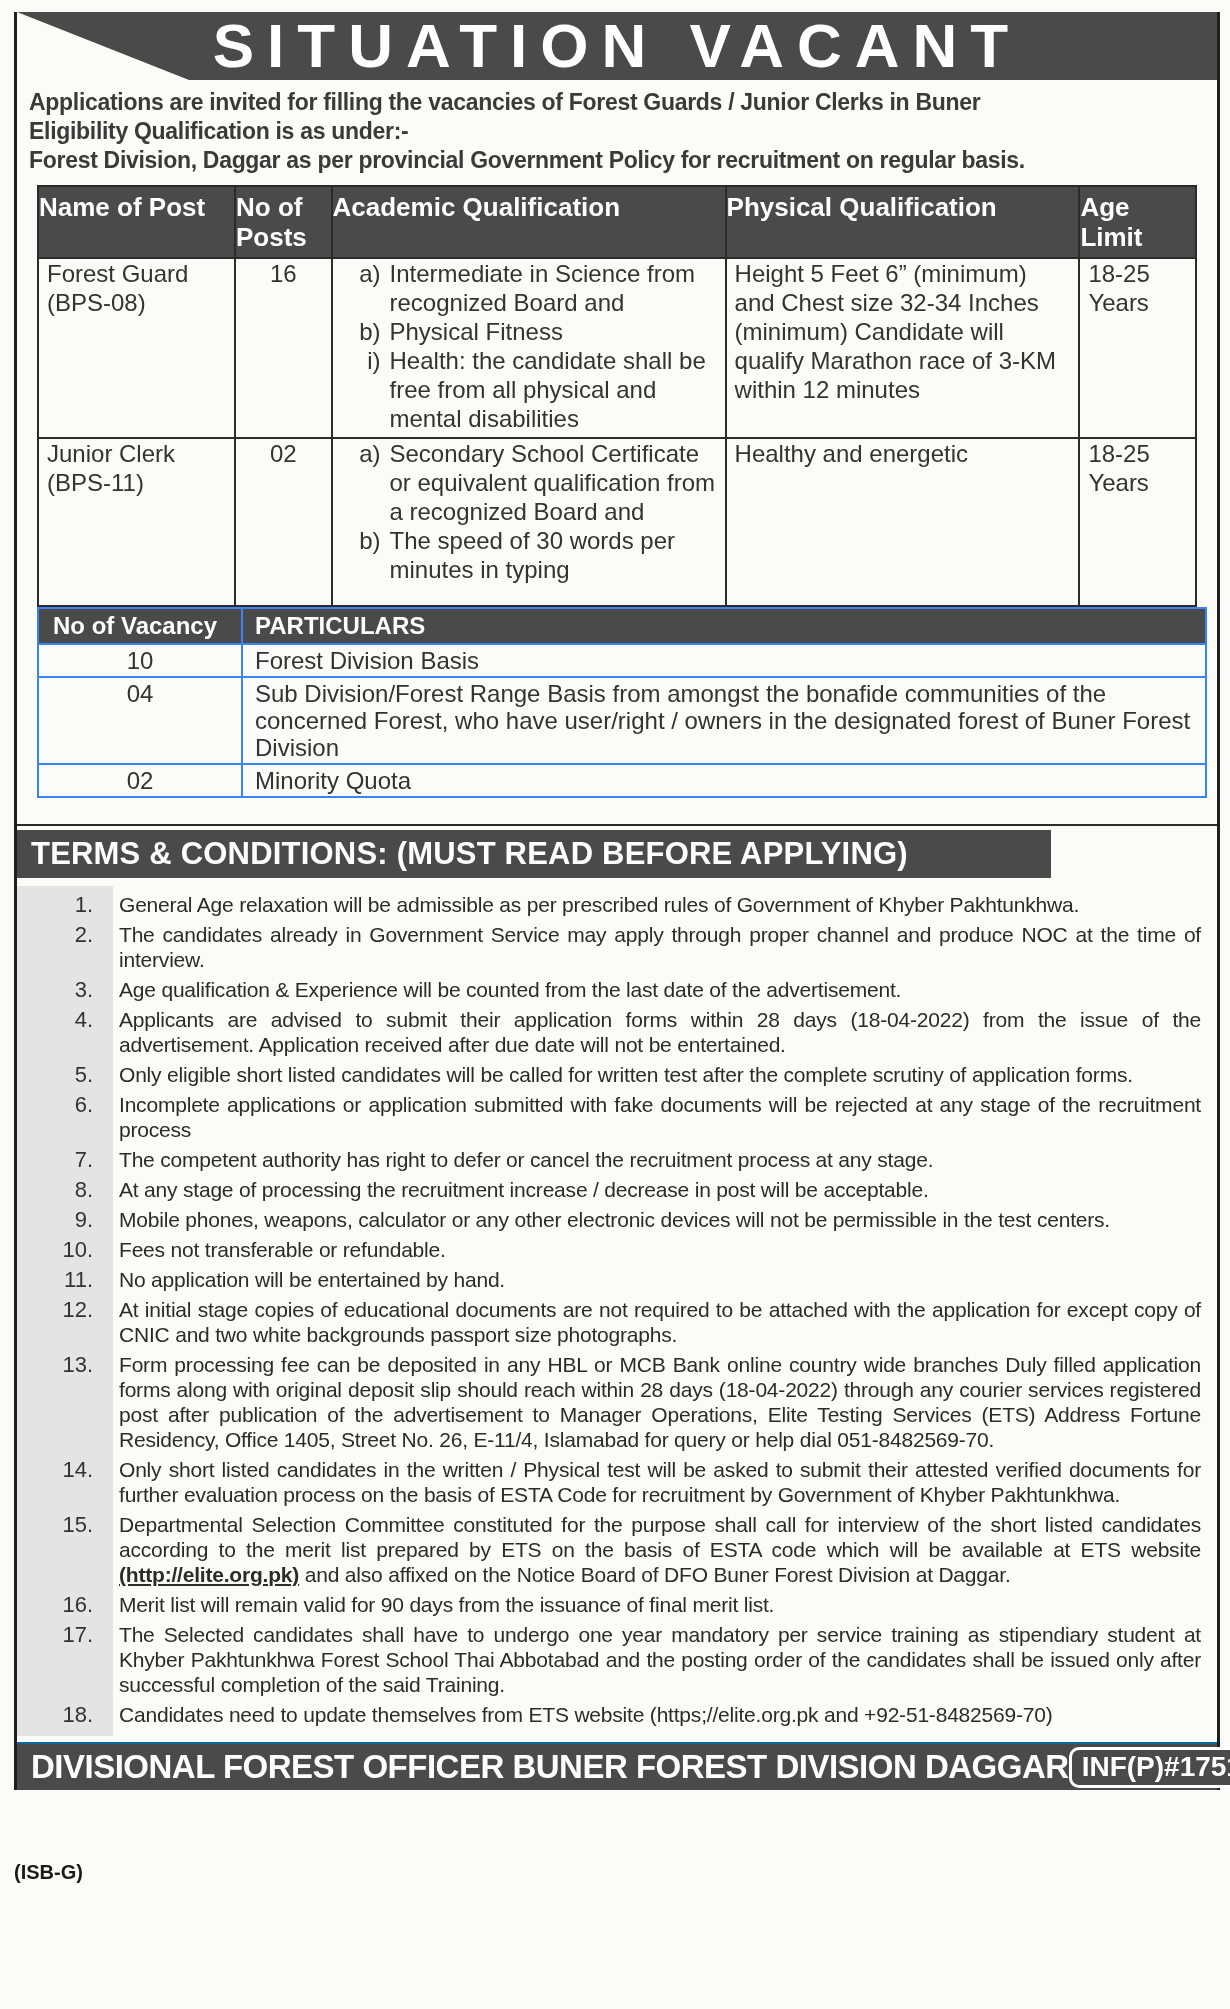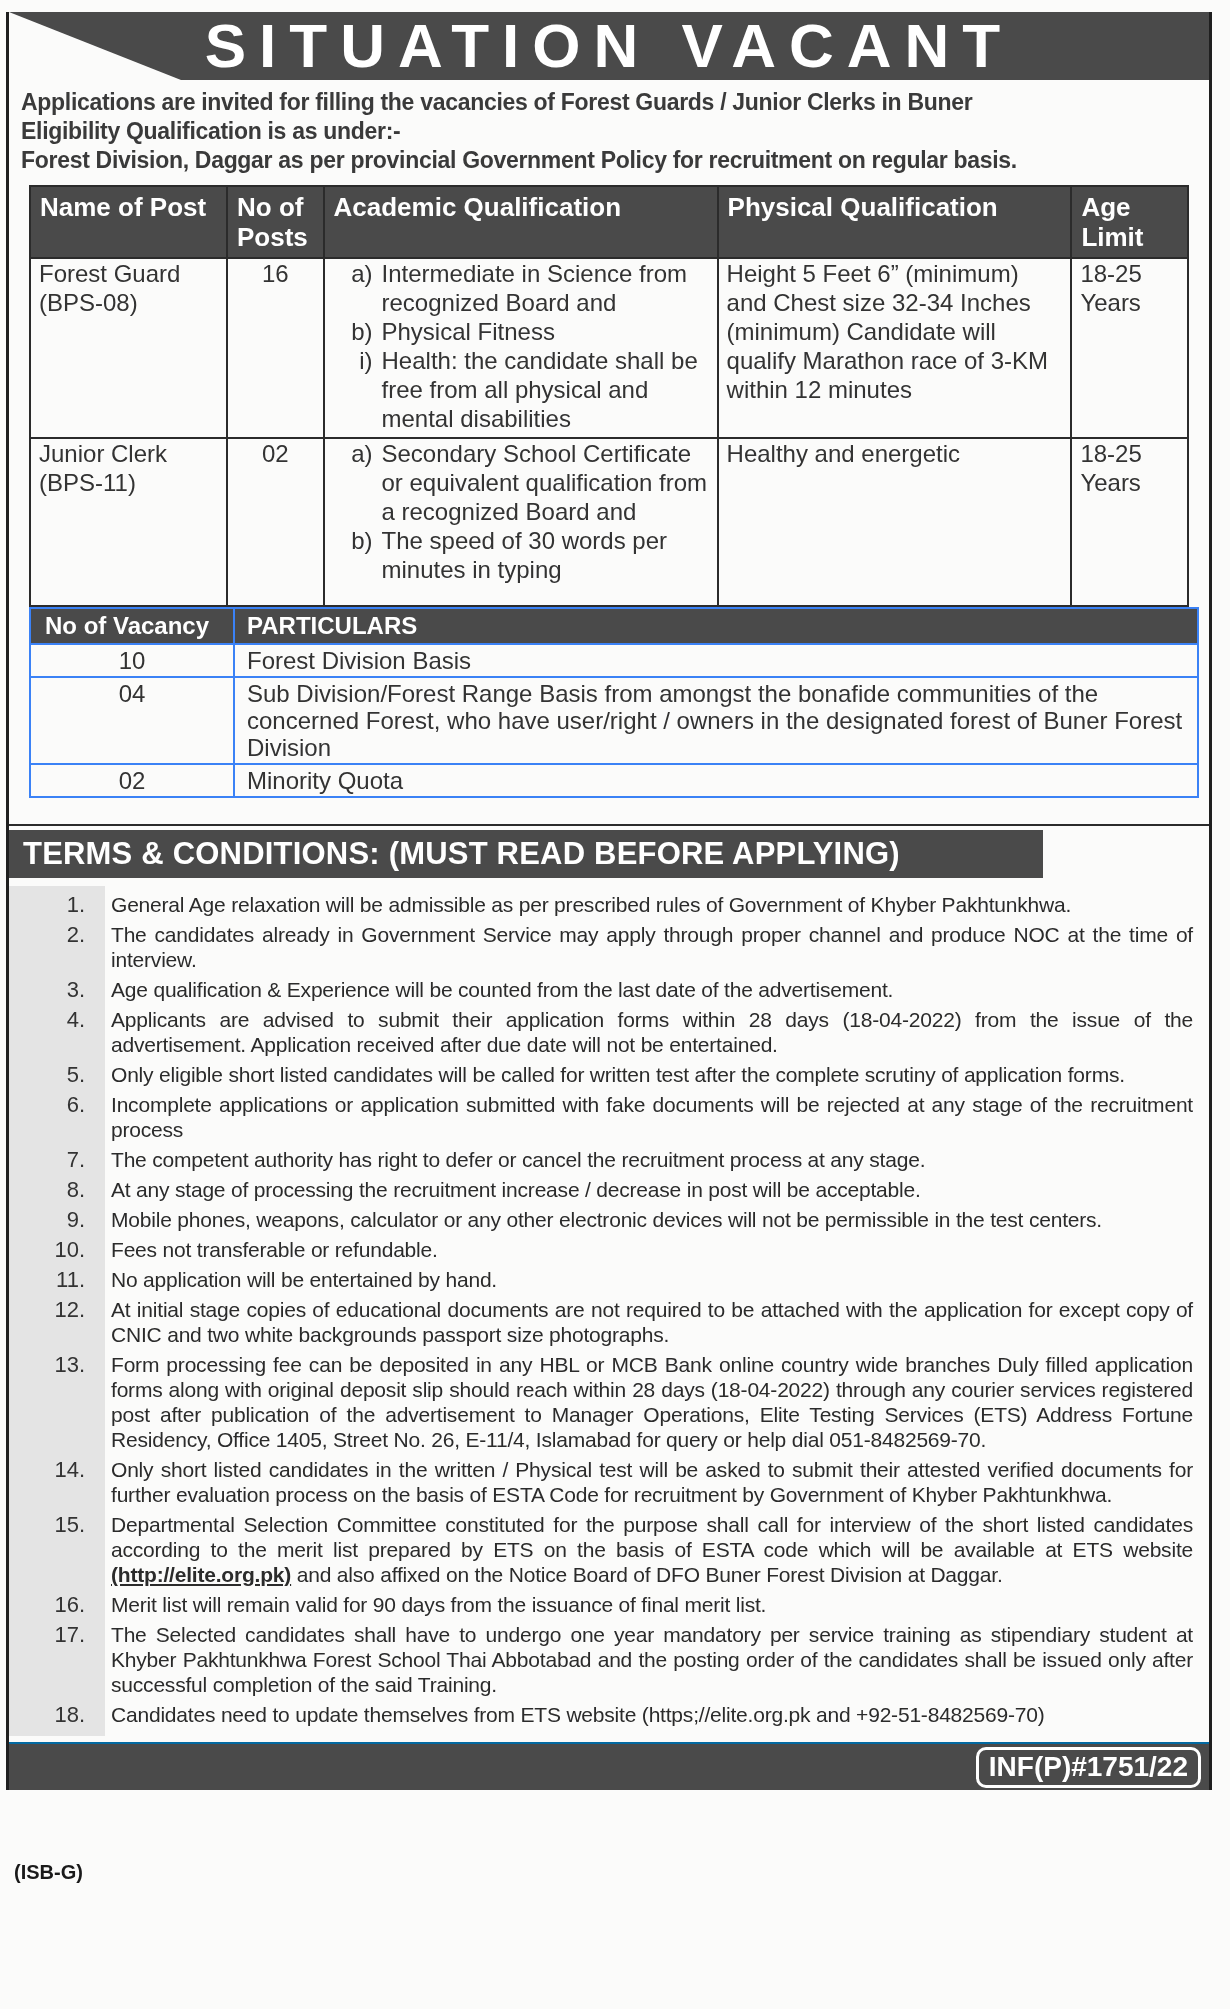--- a/index.html
+++ b/index.html
@@ -10,21 +10,21 @@
     color:#303030;
     overflow:hidden;
   }
   .page{
     width:1230px;height:2009px;
     background:#fbfbfa;
     position:relative;
   }
   .ad{
     position:absolute;
-    left:6px;top:12px;
+    left:14px;top:12px;
     width:1200px;
     border-left:3px solid #1f1f1f;
     border-right:3px solid #1f1f1f;
     background:#fbfbfa;
   }
   
   .banner{
     height:68px;
     background:#4a4a4a;
     position:relative;
@@ -55,21 +55,21 @@
     letter-spacing:-0.3px;
   }
   
   table{ border-collapse:collapse; }
   .t1{ margin:10px 18px 0 20px; width:1160px; table-layout:fixed; }
   .t1 th,.t1 td{ border:2px solid #2b2b2b; }
   .t1 th{
     background:#4a4a4a;color:#fff;
     font-size:26px;line-height:30px;
     text-align:left;vertical-align:top;
-    padding:5px 9px;
+    padding:5px 0;
     margin-left:12px;
   }
   .t1 td{
     font-size:24px;line-height:29px;color:#333;
     vertical-align:top;padding:0 8px;
   }
   .col-post{width:196px}.col-num{width:96px}.col-acad{width:392px}.col-phys{width:352px}.col-age{width:116px}
   .cell-center{text-align:center;}
   .v-mid{vertical-align:middle;}
   .qlist-item{display:flex;}
@@ -324,19 +324,20 @@
         </div>
         <div class="term-item">
           <span class="term-num">18.</span>
           <span class="term-text">Candidates need to update themselves from ETS website (https;//elite.org.pk and +92-51-8482569-70)</span>
         </div>
 
       </div>
     </div>
 
     <div class="bottom-banner">
+      <span class="office-title">DIVISIONAL FOREST OFFICER BUNER FOREST DIVISION DAGGAR</span>
       <span class="ref-badge">INF(P)#1751/22</span>
     </div>
 
   </div>
 
   <div class="isb" style="top: 1857px;">(ISB-G)</div>
 </div>
 
 </body></html>

